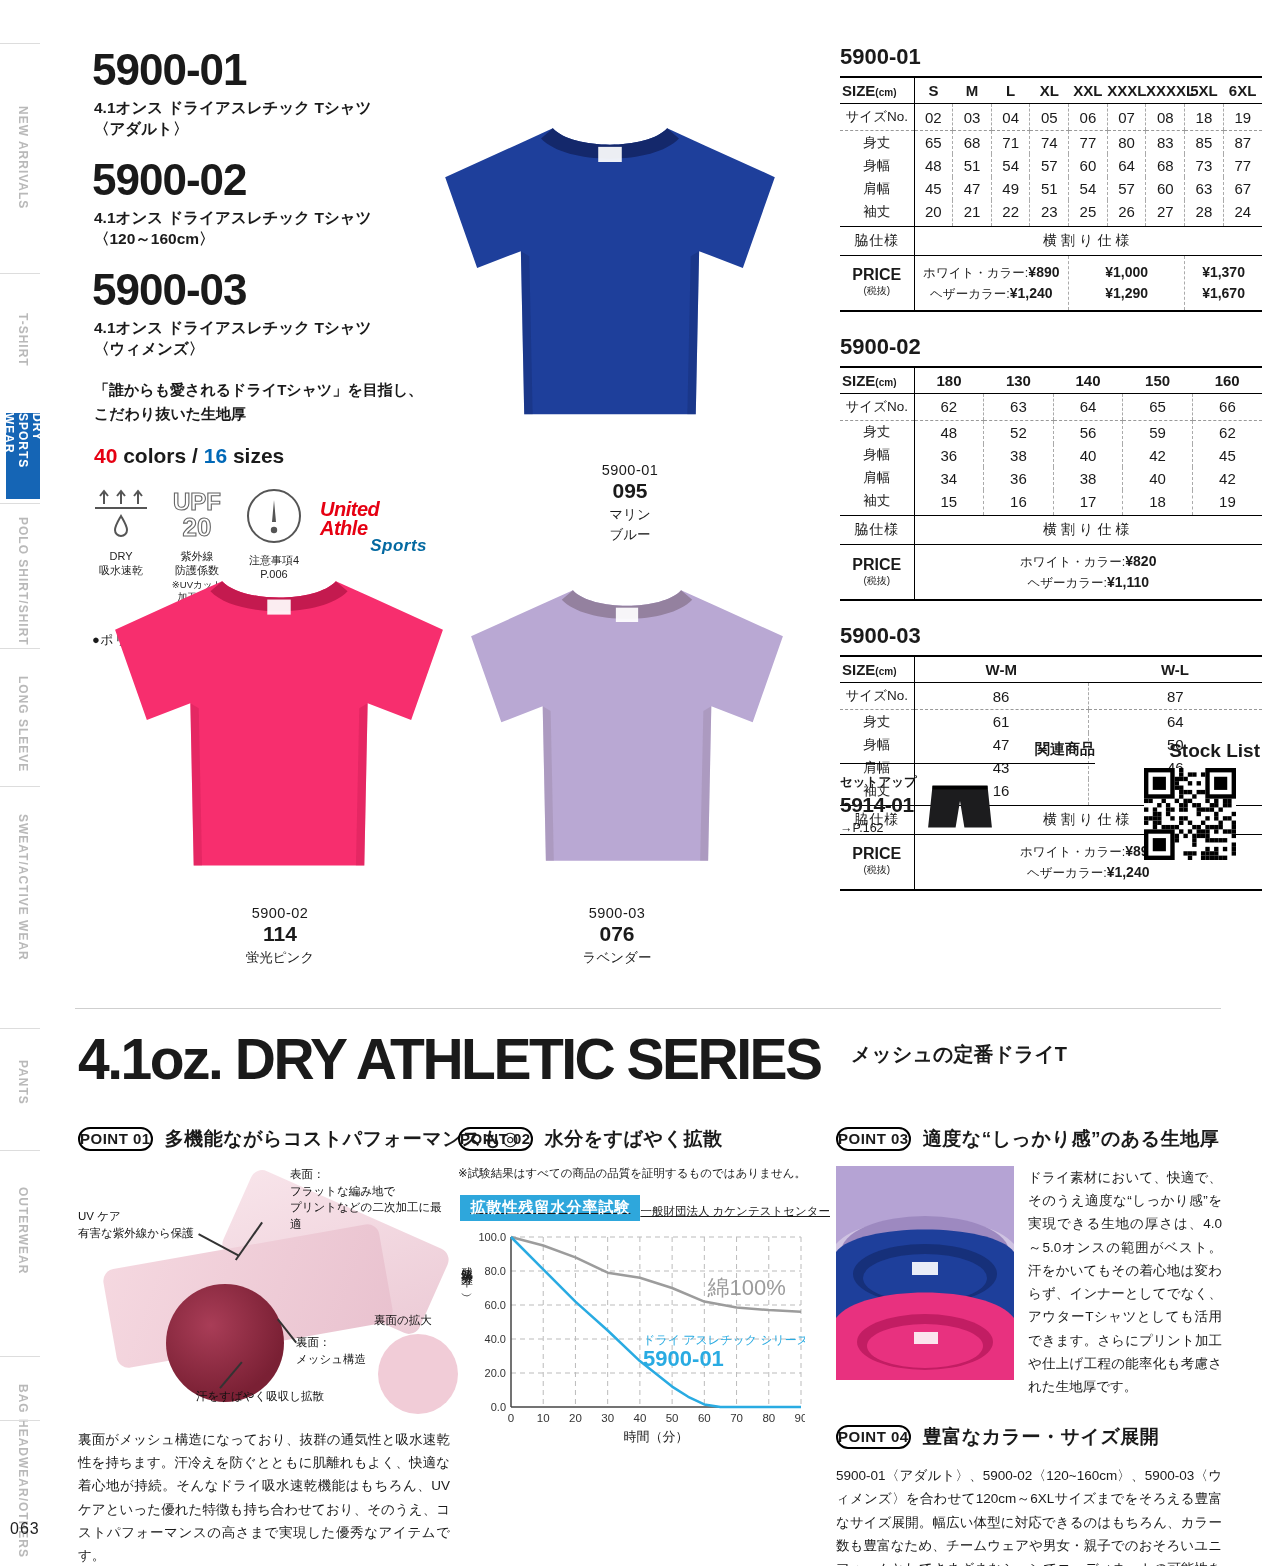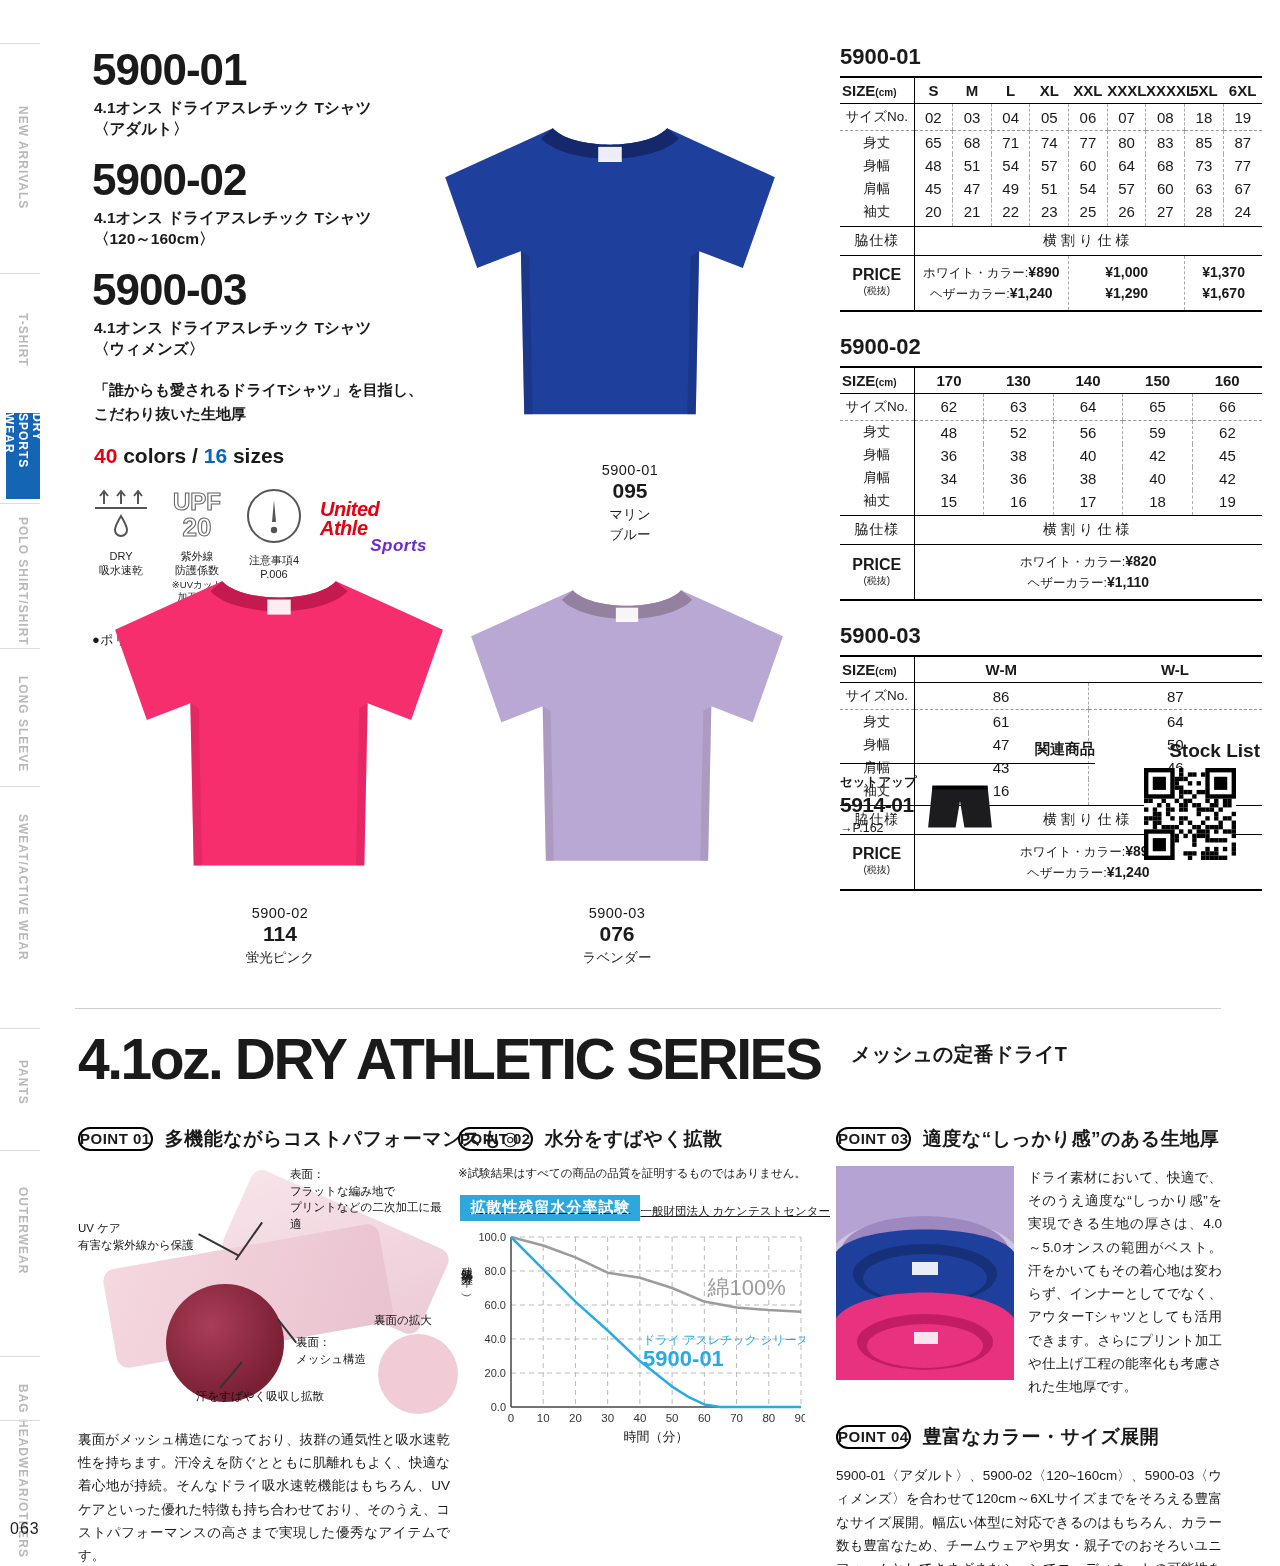--- a/index.html
+++ b/index.html
@@ -32,21 +32,21 @@
   .prod-sub { font-size:15.5px; font-weight:bold; line-height:1.35; margin:6px 0 18px 2px; white-space:pre-line; }
   .tagline { font-size:15px; font-weight:bold; line-height:1.6; margin:10px 0 18px 2px; white-space:pre-line; }
   .colorsizes { font-size:21px; font-weight:bold; margin:0 0 20px 2px; }
   .cs-colors { color:#e60012; } .cs-sizes { color:#0068b7; }
   .features { display:flex; align-items:flex-start; gap:18px; margin-left:2px; }
   .feature { text-align:center; }
   .feature .flabel { font-size:11px; line-height:1.3; margin-top:5px; white-space:pre-line; color:#222; }
   .feature .fnote { font-size:9.5px; line-height:1.25; margin-top:2px; white-space:pre-line; color:#222; }
   .brand-logo { margin-top:12px; font-weight:bold; font-style:italic; line-height:0.95; }
   .brand-l1 { color:#e60012; font-size:20px; letter-spacing:-0.5px; }
-  .brand-l2 { color:#6d28d9; font-size:17px; text-align:right; letter-spacing:0.5px; }
+  .brand-l2 { color:#0369a1; font-size:17px; text-align:right; letter-spacing:0.5px; }
   .material { font-size:13px; margin-top:28px; letter-spacing:0.5px; }
 
   
   .photo { position:absolute; }
   .photo svg { width:100%; height:100%; }
   .caption { position:absolute; text-align:center; }
   .cap-code { font-size:14.5px; letter-spacing:0.5px; }
   .cap-no { font-size:21px; font-weight:bold; margin-top:1px; }
   .cap-name { font-size:13.5px; margin-top:2px; line-height:1.45; white-space:pre-line; }
 
@@ -104,21 +104,21 @@
   
   .diagram { position:relative; width:372px; height:238px; margin-bottom:8px; }
   .ribbon { position:absolute; border-radius:12px; }
   .ribbon.r1 { left:150px; top:40px; width:215px; height:92px; background:linear-gradient(135deg,#f8e4ea,#eccbd6); transform:rotate(24deg); }
   .ribbon.r2 { left:30px; top:80px; width:280px; height:100px; background:linear-gradient(120deg,#f5d8e0,#e9c2cf); transform:rotate(-10deg); }
   .dark-circle { position:absolute; left:88px; top:118px; width:118px; height:118px; border-radius:50%;
                  background:radial-gradient(circle at 38% 35%,#a93d57,#7a2034 70%); }
   .zoom-circle { position:absolute; left:300px; top:168px; width:80px; height:80px; border-radius:50%; background:#f1ccd7; }
   .dlabel { position:absolute; font-size:11.5px; line-height:1.45; white-space:pre-line; color:#111; }
   .dl-front { left:212px; top:0; }
-  .dl-uv { left:0; top:54px; }
+  .dl-uv { left:0; top:42px; }
   .dl-back { left:218px; top:168px; }
   .dl-zoom { left:296px; top:146px; }
   .dl-sweat { left:118px; top:222px; }
   .leader { position:absolute; background:#333; }
 
   
   .chart-block { margin-top:14px; position:relative; }
   .chart-caphead { display:flex; align-items:flex-end; justify-content:flex-end; margin-bottom:6px;text-decoration:underline; }
   .chart-chip { background:#2ea7dc; color:#fff; font-size:15px; font-weight:bold; padding:3px 10px 4px; letter-spacing:1px; }
   .chart-src { font-size:11.5px; padding-bottom:2px; }
@@ -373,21 +373,21 @@
             </tr>
           </tbody>
         </table>
       </div>
       <div class="tbl-block">
         <div class="tbl-code">5900-02</div>
         <table class="sizes">
           <tbody>
             <tr class="hdr">
               <th class="lblcol">SIZE<span class="unit">(cm)</span></th>
-              <th>170</th>
+              <th>180</th>
               <th class="dash">130</th>
               <th class="dash">140</th>
               <th class="dash">150</th>
               <th class="dash">160</th>
             </tr>
             <tr class="no">
               <td class="lblcol">サイズNo.</td>
               <td>62</td>
               <td class="dash">63</td>
               <td class="dash">64</td>

